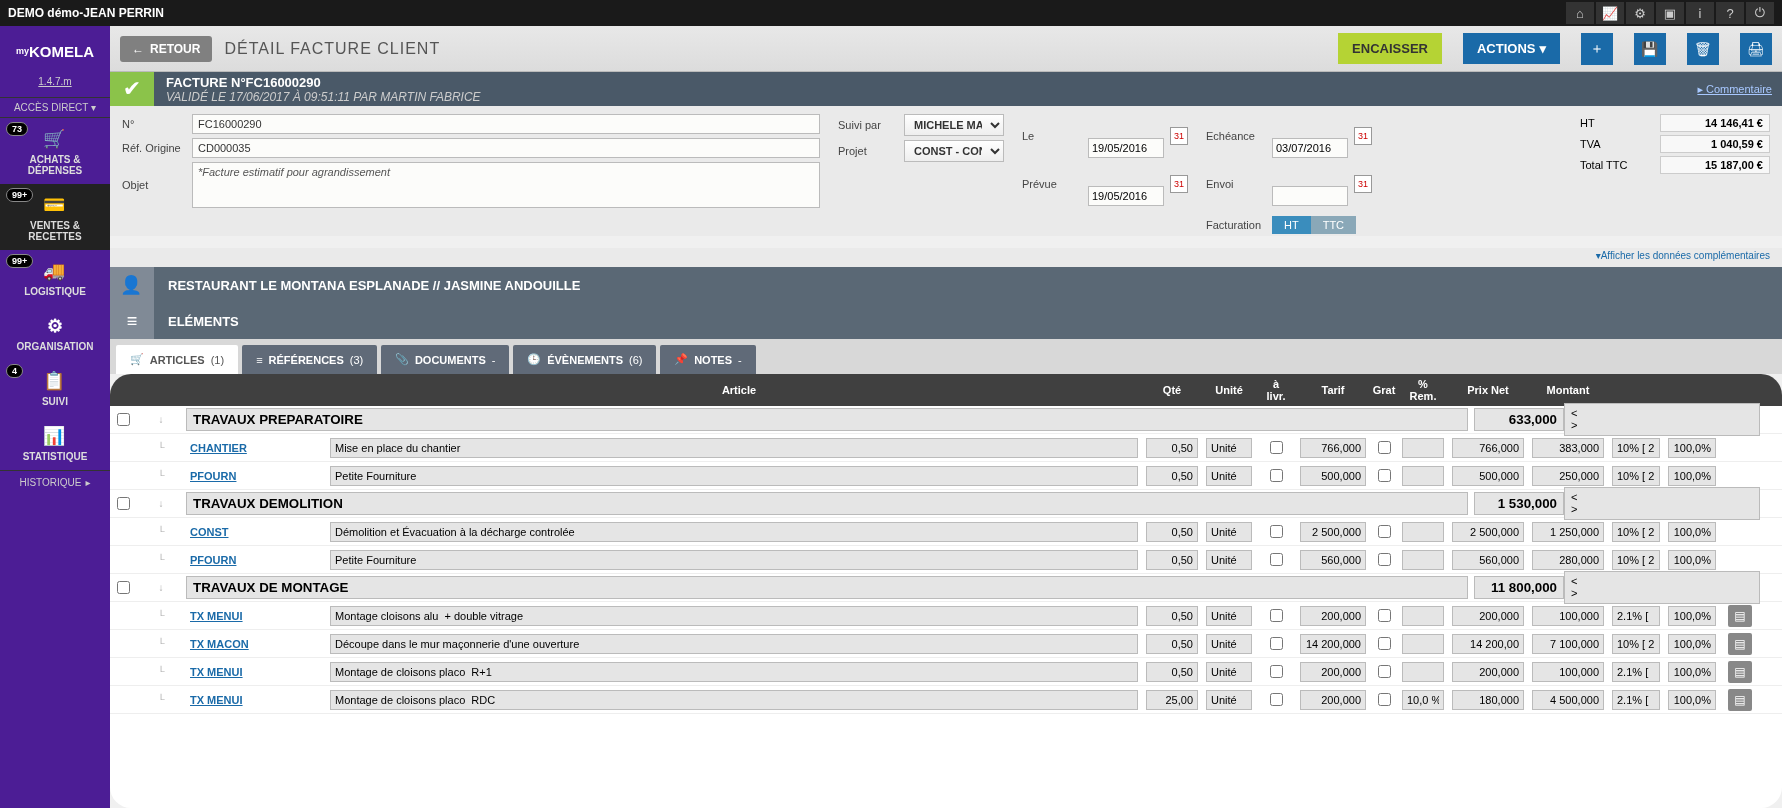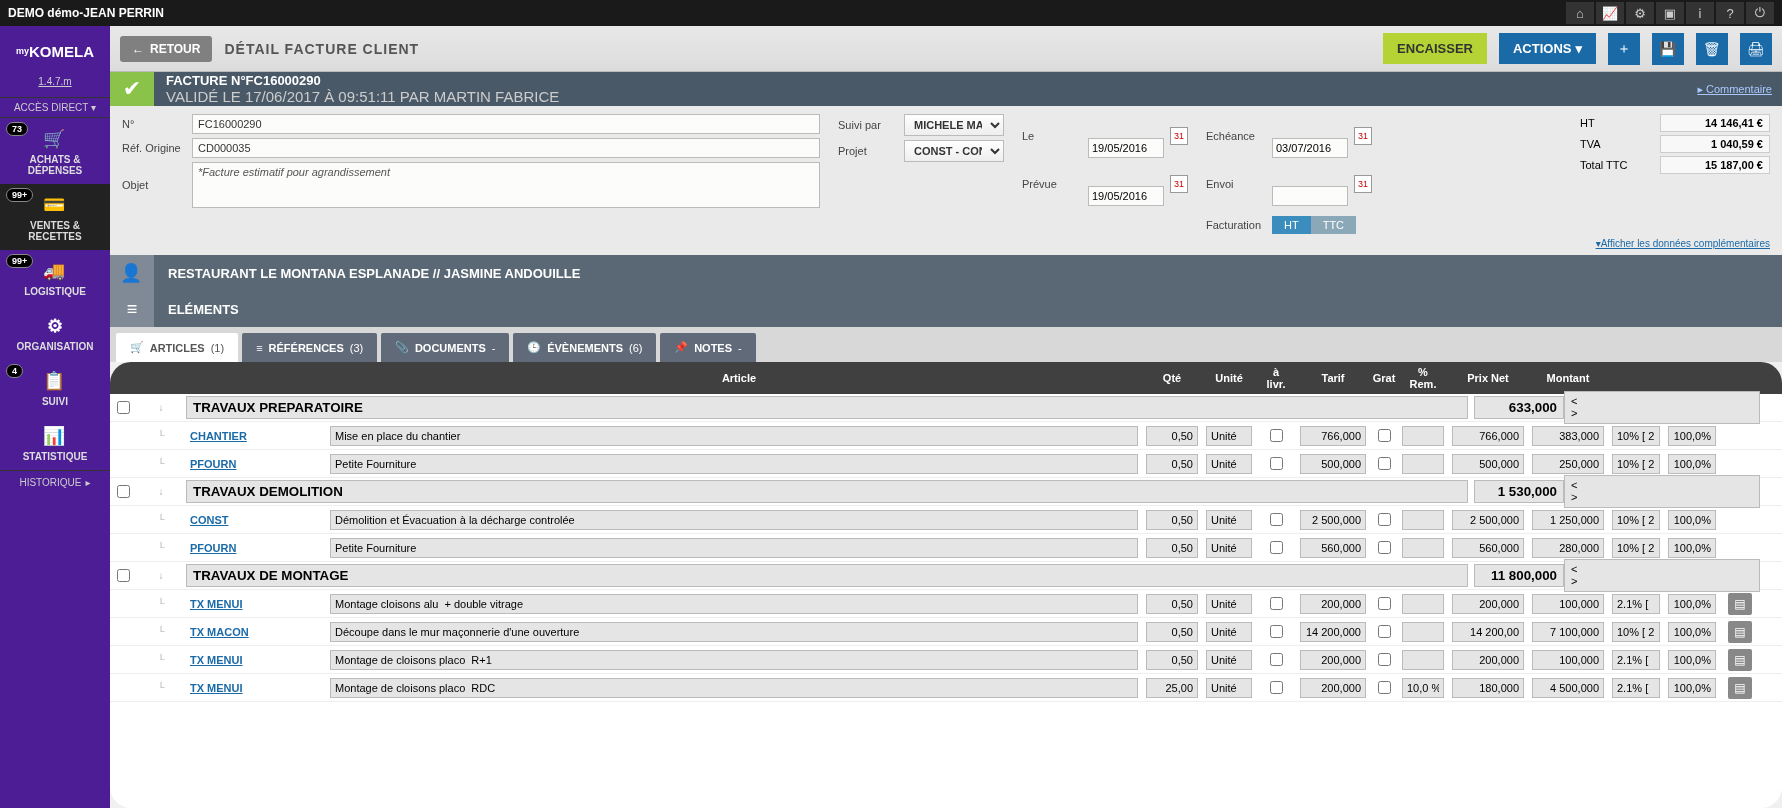--- a/index.html
+++ b/index.html
@@ -22,32 +22,32 @@
 .nav-item { width: 100%; text-align: center; padding: 10px 4px 8px; color: #ddd; font-size: 10px; font-weight: bold; cursor: pointer; position: relative; }
 .nav-item .badge { position: absolute; top: 4px; left: 6px; background: #000; border: 1px solid #888; border-radius: 10px; padding: 1px 5px; font-size: 9px; color: #fff; }
 .nav-item .nav-icon { font-size: 18px; display: block; margin-bottom: 4px; color: #fff; }
 .nav-item.active { background: #222; }
 .historic { width: 100%; padding: 6px 4px; font-size: 10px; color: #ccc; border-top: 1px solid #333; text-align: right; cursor: pointer; display: flex; align-items: center; justify-content: center; gap: 4px; }
 
 
 .main { flex: 1; display: flex; flex-direction: column; overflow: hidden; }
 .header-row { height: 46px; background: linear-gradient(#e8e8e8,#dcdcdc); display: flex; align-items: center; padding: 0 10px; gap: 12px; border-bottom: 1px solid #bbb; }
 .retour-btn { background: #808080; color: #fff; padding: 6px 12px; font-size: 12px; font-weight: bold; border-radius: 3px; cursor: pointer; display: flex; align-items: center; gap: 6px; }
-.page-title { font-size: 14px; color: #555; font-weight: bold; letter-spacing: 1px; flex: 1; }
-.hdr-actions { display: flex; gap: 12px; align-items: center; }
+.page-title { font-size: 16px; color: #555; font-weight: normal; letter-spacing: 1px; flex: 1; }
+.hdr-actions { display: flex; gap: 21px; align-items: center; }
 .btn-encaisser { background: #b5d334; color: #333; font-weight: bold; padding: 8px 14px; font-size: 13px; cursor: pointer; border: none; }
 .btn-actions { background: #1a6aa8; color: #fff; font-weight: bold; padding: 8px 14px; font-size: 13px; cursor: pointer; border: none; display: flex; align-items: center; gap: 4px; }
 .btn-sq { width: 32px; height: 32px; background: #1a6aa8; color: #fff; display: flex; align-items: center; justify-content: center; cursor: pointer; font-size: 14px; }
 
 
 .status-bar { height: 34px; background: #4a5968; color: #fff; display: flex; align-items: center; padding: 0 0 0 0; font-size: 12px; }
 .status-check { width: 44px; height: 34px; background: #8bc34a; display: flex; align-items: center; justify-content: center; font-size: 22px; color: #fff; }
 .status-text { margin-left: 12px; }
 .status-text .st-title { font-weight: bold; font-size: 13px; }
-.status-text .st-sub { font-size: 15px; color: #ccc; }
+.status-text .st-sub { font-size: 12px; font-style: italic; color: #ccc; }
 .status-bar .comment-link { margin-left: auto; margin-right: 10px; color: #a8c8ff; text-decoration: underline; font-size: 11px; cursor: pointer; }
 
 
 .form-section { background: #eaeaea; padding: 8px 12px 2px; }
 .form-grid { display: flex; gap: 18px; }
 .form-col { display: flex; flex-direction: column; gap: 4px; }
 .form-row { display: flex; align-items: center; gap: 6px; }
 .form-label { font-size: 11px; color: #444; width: 64px; }
 .form-label-s { font-size: 11px; color: #444; width: 60px; }
 .form-input { background: #fcfcfa; border: 1px solid #bbb; font-size: 11px; padding: 3px 5px; color: #333; }
@@ -56,21 +56,21 @@
 .form-textarea { width: 628px; height: 46px; resize: none; background: #fcfcfa; border: 1px solid #bbb; font-size: 11px; padding: 3px 5px; font-style: italic; color: #555; }
 .date-input { width: 76px; background: #fcfcfa; border: 1px solid #bbb; font-size: 11px; padding: 3px 3px; margin-top: 24px; }
 .cal-icon { width: 18px; height: 18px; background: #fff; border: 1px solid #999; display: inline-flex; align-items: center; justify-content: center; font-size: 9px; color: #c00; cursor: pointer; }
 .totals-col { margin-left: auto; display: flex; flex-direction: column; gap: 3px; min-width: 190px; }
 .tot-row { display: flex; justify-content: space-between; font-size: 11px; align-items: center; }
 .tot-val { background: #f8f8f8; border: 1px solid #ccc; padding: 2px 6px; min-width: 110px; text-align: right; font-weight: bold; }
 .fact-toggle { display: flex; }
 .fact-toggle span { padding: 3px 12px; font-size: 11px; color: #fff; cursor: pointer; }
 .fact-toggle .ht { background: #3a8dbd; }
 .fact-toggle .ttc { background: #8aa8b8; }
-.comp-link { text-align: right; font-size: 10px; color: #1a6aa8; text-decoration: underline; cursor: pointer; padding: 2px 12px 6px 12px; background: #eaeaea; }
+.comp-link { text-align: right; font-size: 10px; color: #1a6aa8; cursor: pointer; padding: 2px 12px 6px 12px; background: #eaeaea; margin-top: 12px; }
 
 
 .section-bar { height: 36px; background: #5a6875; color: #fff; display: flex; align-items: center; gap: 14px; padding-left: 0; font-size: 13px; font-weight: bold; }
 .section-bar .sec-icon { width: 44px; height: 36px; background: #808a96; display: flex; align-items: center; justify-content: center; font-size: 18px; }
 
 
 .tabs-row { background: #d8d8d8; display: flex; padding: 6px 6px 0; gap: 4px; }
 .tab { background: #606a78; color: #fff; padding: 8px 14px; font-size: 11px; font-weight: bold; cursor: pointer; display: flex; align-items: center; gap: 6px; border-radius: 2px 2px 0 0; }
 .tab.active { background: #fff; color: #555; }
 .tab .cnt { font-weight: normal; }

